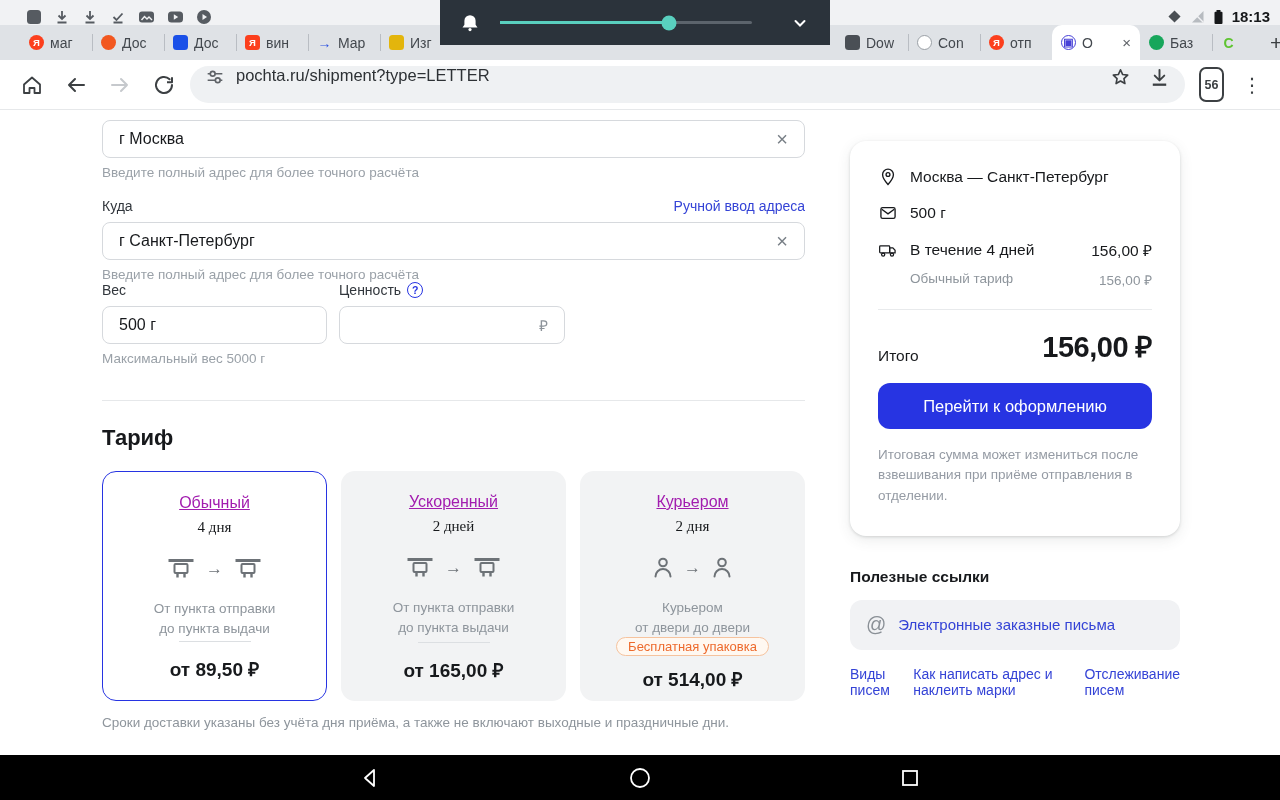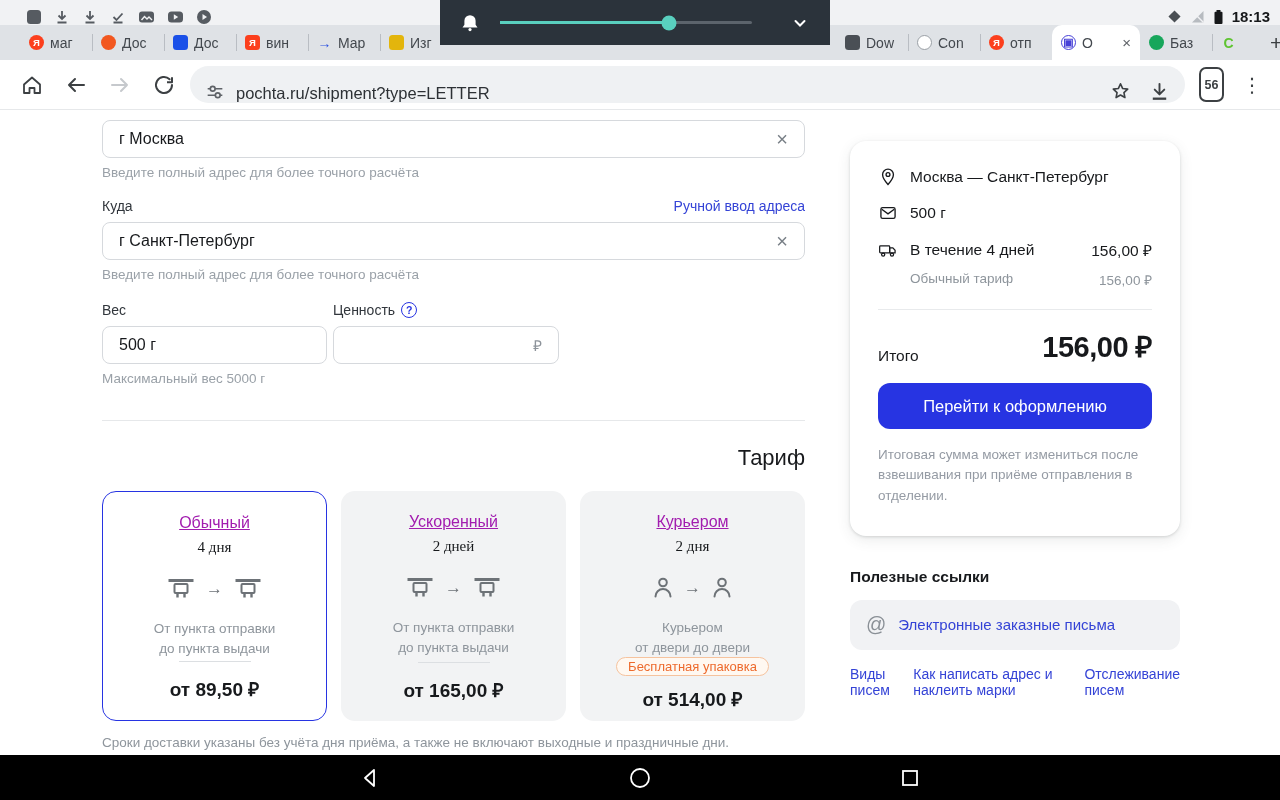--- a/index.html
+++ b/index.html
@@ -38,48 +38,48 @@
     z-index:10;display:flex;align-items:center;padding:0 20px;}
   .vol-track{position:relative;height:3px;background:#5c646c;width:252px;margin-left:20px;border-radius:2px;}
   .vol-fill{position:absolute;left:0;top:0;height:100%;background:var(--slider-teal);}
   .vol-thumb{position:absolute;top:50%;transform:translate(-50%,-50%);width:15px;height:15px;
     border-radius:50%;background:var(--slider-teal);}
   .vol-chevron{margin-left:auto;}
   
   .toolbar{position:absolute;top:60px;left:0;right:0;height:50px;background:#fff;display:flex;
     align-items:center;padding:0 10px;border-bottom:1px solid #e6e8ea;}
   .tb-btn{width:24px;height:24px;margin:0 10px;flex:0 0 auto;}
-  .url-pill{flex:1;height:37px;background:#eff1f3;border-radius:19px;display:flex;align-items:flex-end;
+  .url-pill{flex:1;height:37px;background:#eff1f3;border-radius:19px;display:flex;align-items:flex-start;
     padding:0 14px;margin:0 4px;}
   .url-text{font-size:16.5px;color:#2d3135;margin-left:10px;flex:1;}
   .pill-icon{width:23px;height:23px;margin-left:16px;flex:0 0 auto;}
   .tab-count{width:25px;height:35px;border:2px solid #3c4043;border-radius:7px;display:flex;
     align-items:center;justify-content:center;font-size:12.5px;font-weight:bold;color:#3c4043;margin:0 10px;}
   .menu-dots{font-size:20px;color:#3c4043;margin:0 8px;line-height:1;}
   
   .content{position:absolute;top:111px;left:0;right:0;bottom:45px;background:#fff;}
   .main-col{position:absolute;left:102px;top:0;width:703px;}
   .side-col{position:absolute;left:850px;top:0;width:330px;}
   .text-input{border:1px solid #d6d9dd;border-radius:8px;height:38px;display:flex;align-items:center;
     padding:0 16px;font-size:16px;color:#17191c;background:#fff;}
   .clear-x{margin-left:auto;color:#787f86;font-size:20px;line-height:1;}
   .helper{font-size:13.5px;color:#9aa1a8;margin-top:7px;}
   .field-label{font-size:14px;color:#31363c;}
   .row-between{display:flex;align-items:center;justify-content:space-between;margin-top:18px;}
   .manual-link{font-size:14px;color:var(--link-blue);}
   .input-top{margin-top:9px;}
   .input-mt8{margin-top:8px;}
-  .wv-row{display:flex;gap:6px;margin-top:20px;}
+  .wv-row{display:flex;gap:12px;}
   .wv-col1{width:225px;} .wv-col2{width:226px;}
   .wv-col1 .field-label,.wv-col2 .field-label{margin-bottom:8px;display:flex;align-items:center;gap:6px;}
   .q-circle{width:16px;height:16px;border:1.5px solid var(--accent-blue);border-radius:50%;color:var(--accent-blue);
     font-size:10.5px;display:inline-flex;align-items:center;justify-content:center;font-weight:bold;}
   .suffix{margin-left:auto;color:#8d939a;font-size:15px;}
   .divider{height:1px;background:#e6e8ea;margin-top:34px;}
-  .tariff-h{font-size:22px;font-weight:normal;color:#17191c;margin-top:24px;text-align:right;}
+  .tariff-h{font-size:22px;font-weight:bold;color:#17191c;margin-top:24px;}
   .cards{display:flex;gap:14px;margin-top:20px;}
   .card{width:225px;height:230px;border-radius:14px;background:#f2f3f4;display:flex;flex-direction:column;
     align-items:center;text-align:center;padding:22px 14px 18px;}
   .card.selected{background:#fff;border:1.5px solid var(--accent-blue);}
   .card-title{font-size:16px;color:#a21caf;text-decoration:underline;}
   .card-days{font-size:15px;color:#17191c;margin-top:7px;font-family:Liberation Serif, serif;}
   .card-icons{margin-top:20px;display:flex;align-items:center;gap:10px;color:#6d7277;}
   .card-icons .arr{font-size:17px;color:#6d7277;}
   .card-desc{font-size:13.5px;color:#8e959c;margin-top:18px;line-height:1.45;}
   .card-divline{width:72px;height:1px;background:#dcdfe2;margin-top:auto;}

